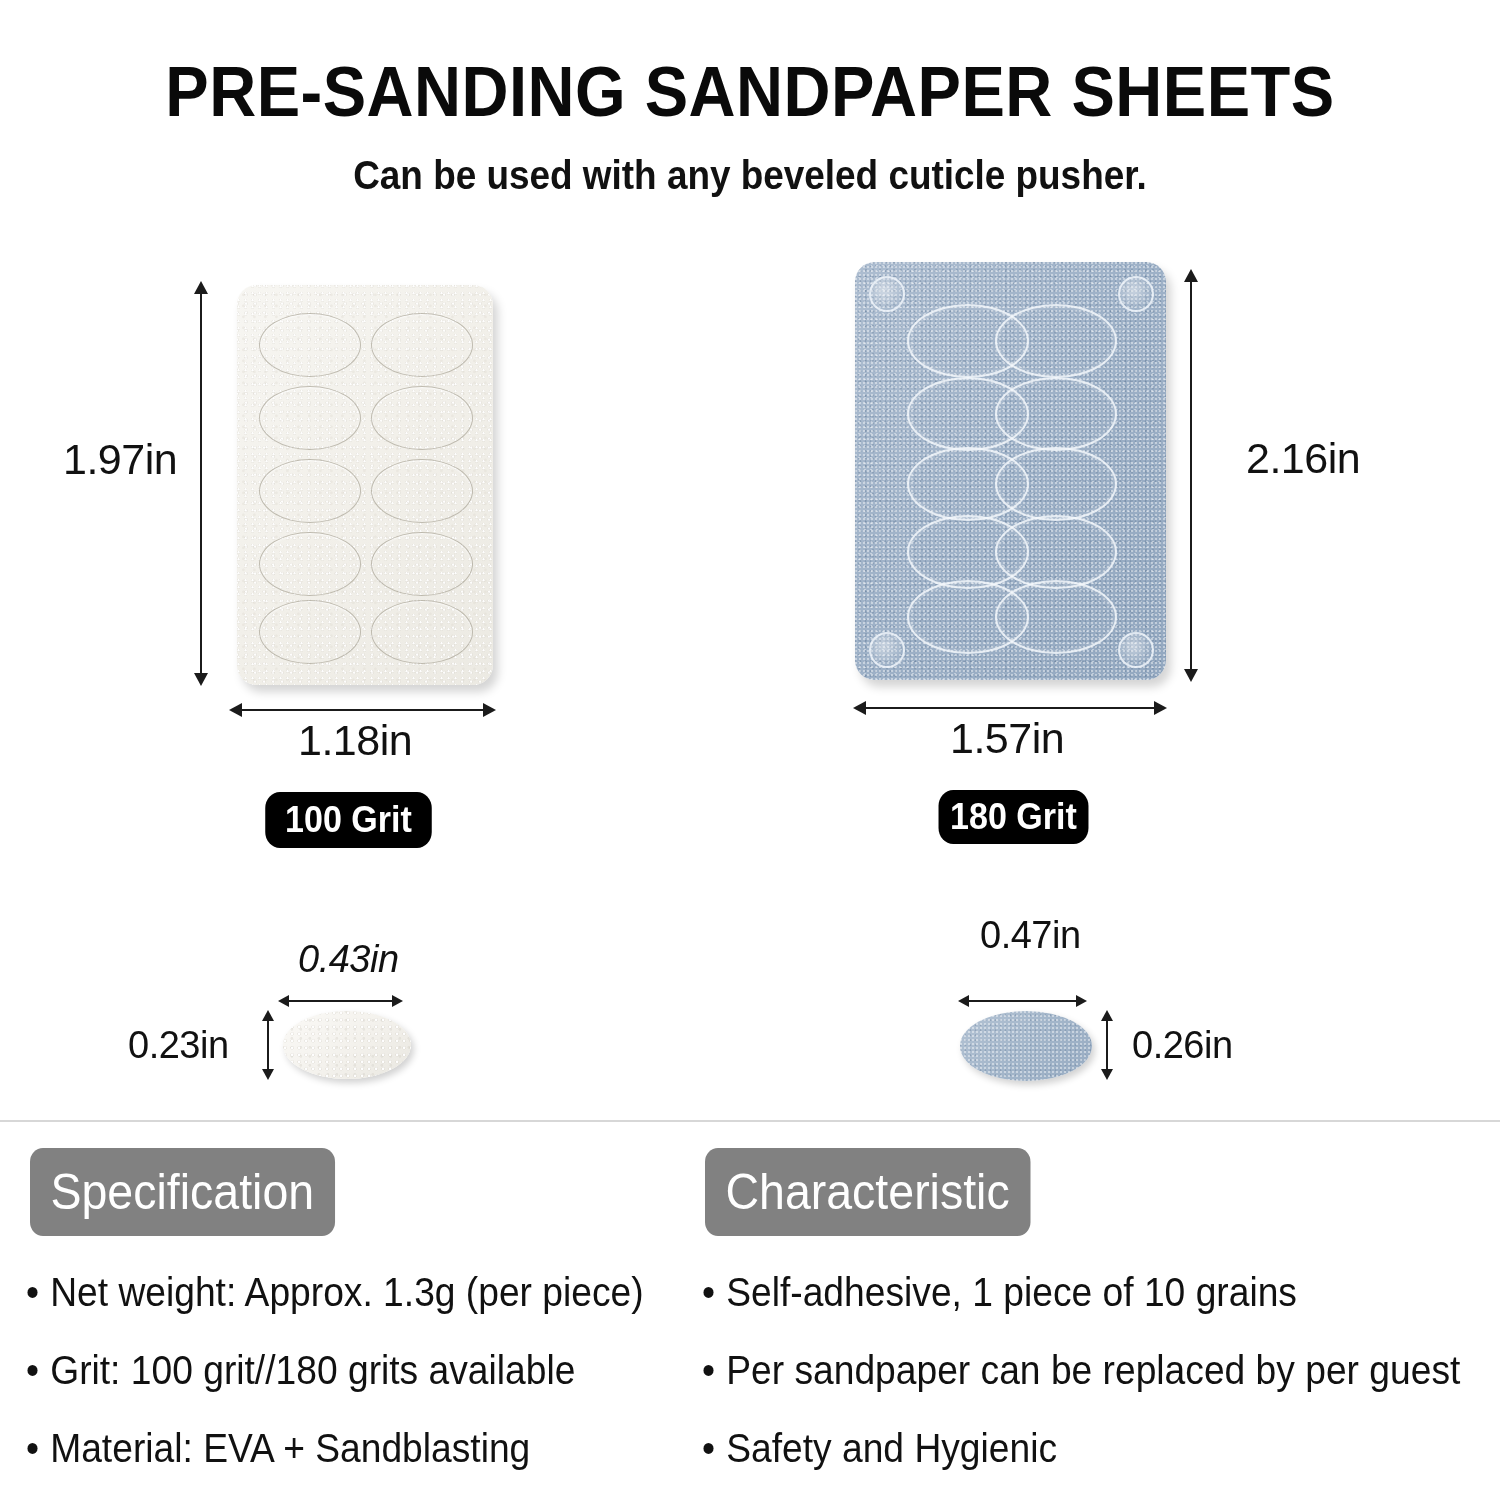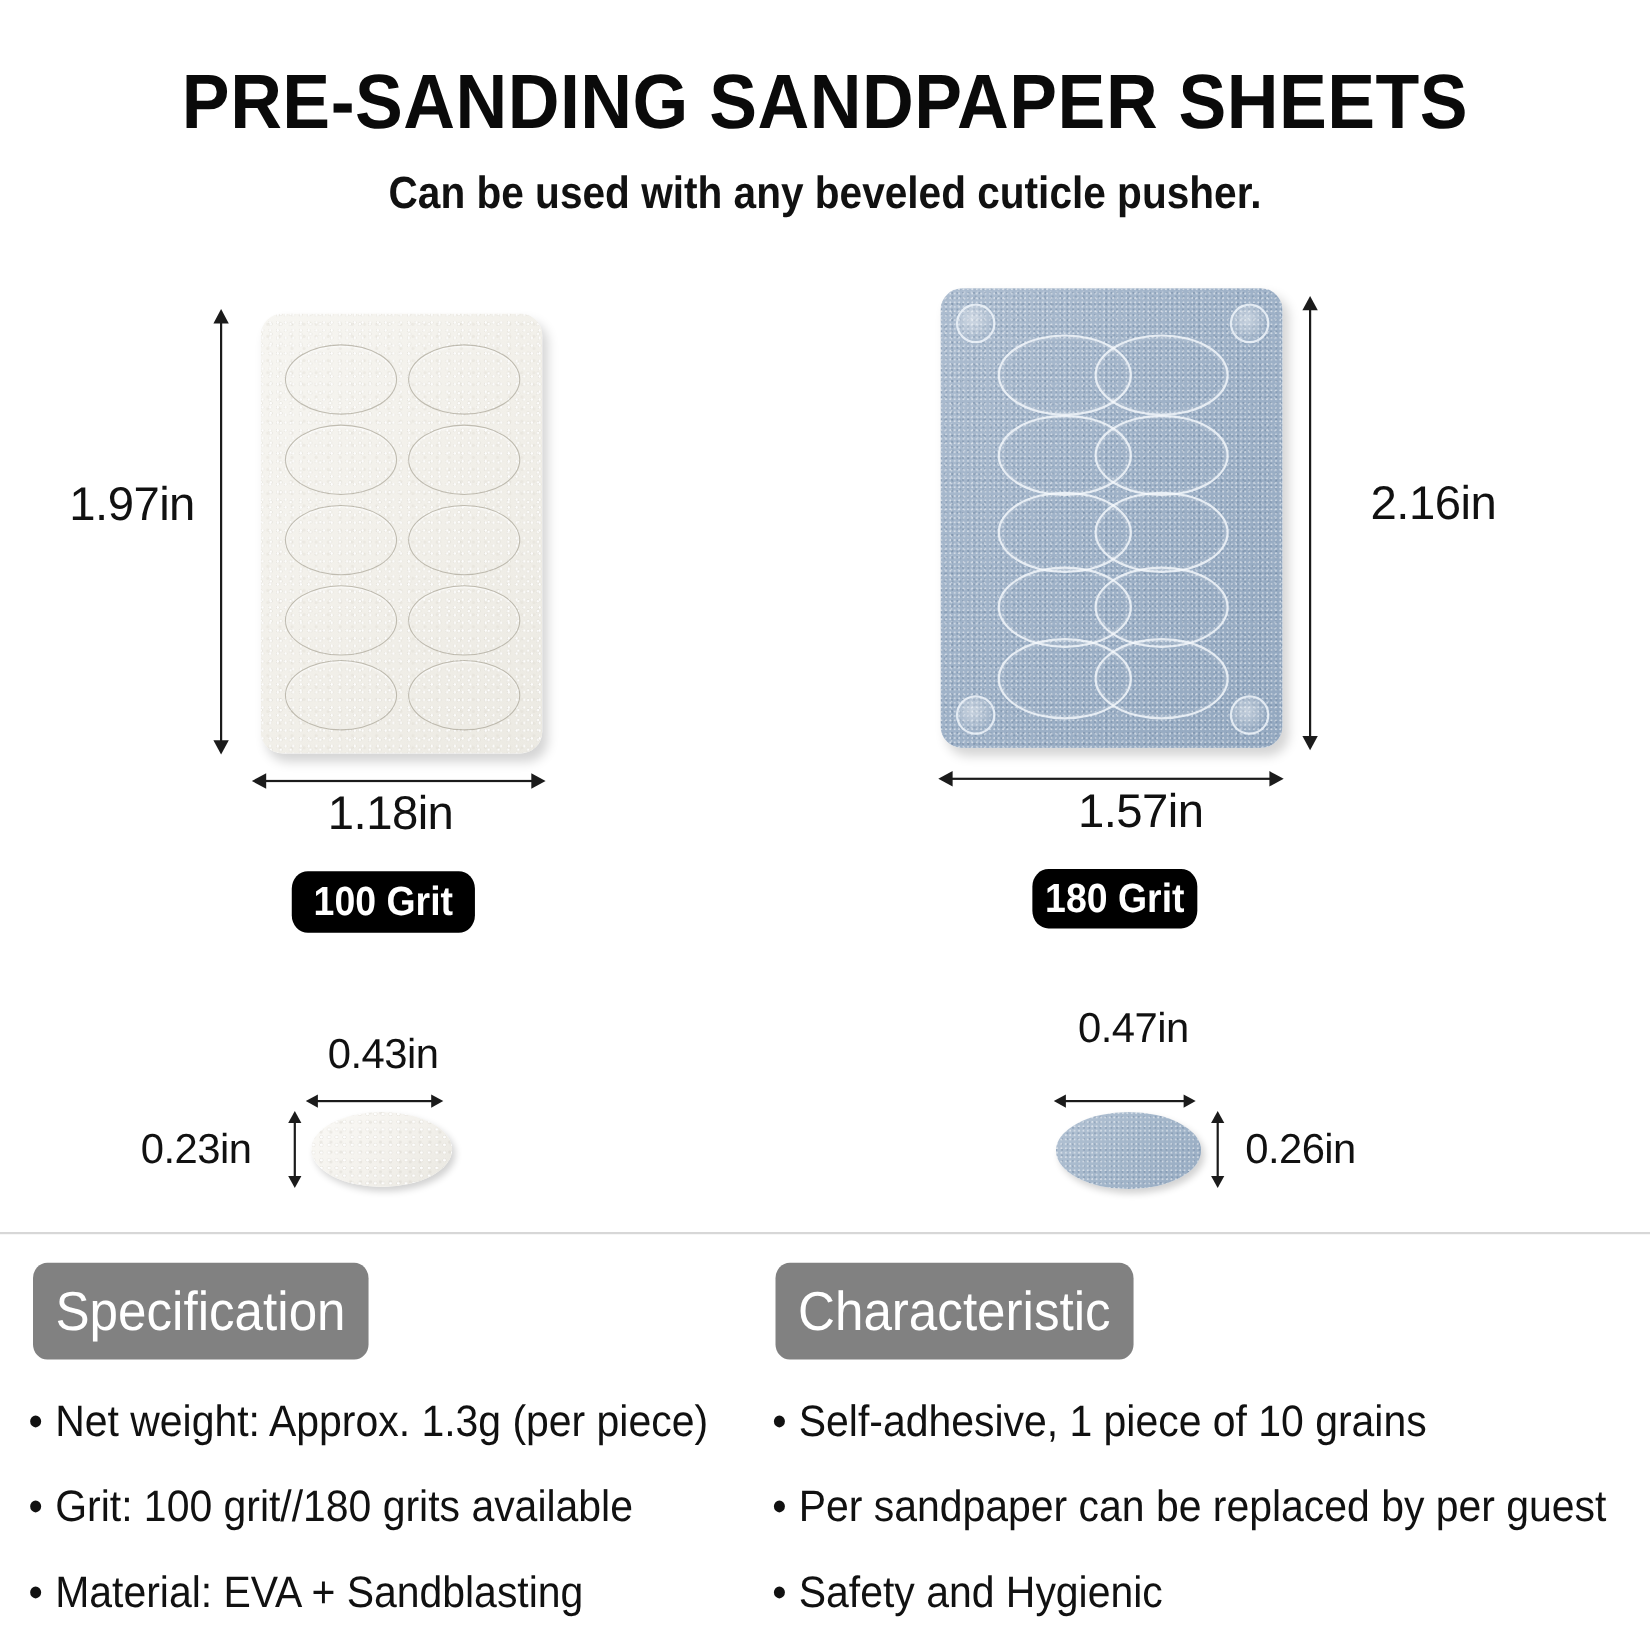--- a/index.html
+++ b/index.html
@@ -256,21 +256,21 @@
 <div class="arrow arrow-left" style="left:229px; top:703px;"></div>
 <div class="arrow arrow-right" style="left:483px; top:703px;"></div>
 <div class="dim-label" style="left:298px; top:716px;">1.18in</div>
 
 <div class="grit-badge" id="grit-badge-100">100 Grit</div>
 
 <div class="pad pad-white"></div>
 <div class="dim-line dim-h" style="left:288px; top:1000px; width:106px;"></div>
 <div class="arrow arrow-left-sm" style="left:278px; top:995px;"></div>
 <div class="arrow arrow-right-sm" style="left:392px; top:995px;"></div>
-<div class="dim-label-sm" style="left:298px; top:938px;">0.43in</div>
+<div class="dim-label-sm" style="left:298px; top:938px;font-style:italic;">0.43in</div>
 
 <div class="dim-line dim-v" style="left:267px; top:1018px; height:58px;"></div>
 <div class="arrow arrow-up-sm" style="left:262px; top:1010px;"></div>
 <div class="arrow arrow-down-sm" style="left:262px; top:1069px;"></div>
 <div class="dim-label-sm" style="left:128px; top:1024px;">0.23in</div>
 
 <div class="sheet sheet-blue">
   <div class="corner-dot" style="left:14px;  top:14px;"></div>
   <div class="corner-dot" style="left:263px; top:14px;"></div>
   <div class="corner-dot" style="left:14px;  top:370px;"></div>
@@ -289,21 +289,21 @@
 </div>
 
 <div class="dim-line dim-v" style="left:1190px; top:278px; height:400px;"></div>
 <div class="arrow arrow-up" style="left:1184px; top:269px;"></div>
 <div class="arrow arrow-down" style="left:1184px; top:669px;"></div>
 <div class="dim-label" style="left:1246px; top:434px;">2.16in</div>
 
 <div class="dim-line dim-h" style="left:864px; top:707px; width:292px;"></div>
 <div class="arrow arrow-left" style="left:853px; top:701px;"></div>
 <div class="arrow arrow-right" style="left:1154px; top:701px;"></div>
-<div class="dim-label" style="left:980px; top:714px;">1.57in</div>
+<div class="dim-label" style="left:950px; top:714px;">1.57in</div>
 
 <div class="grit-badge" id="grit-badge-180">180 Grit</div>
 
 <div class="pad pad-blue"></div>
 <div class="dim-line dim-h" style="left:968px; top:1000px; width:110px;"></div>
 <div class="arrow arrow-left-sm" style="left:958px; top:995px;"></div>
 <div class="arrow arrow-right-sm" style="left:1076px; top:995px;"></div>
 <div class="dim-label-sm" style="left:980px; top:914px;">0.47in</div>
 
 <div class="dim-line dim-v" style="left:1106px; top:1018px; height:58px;"></div>

